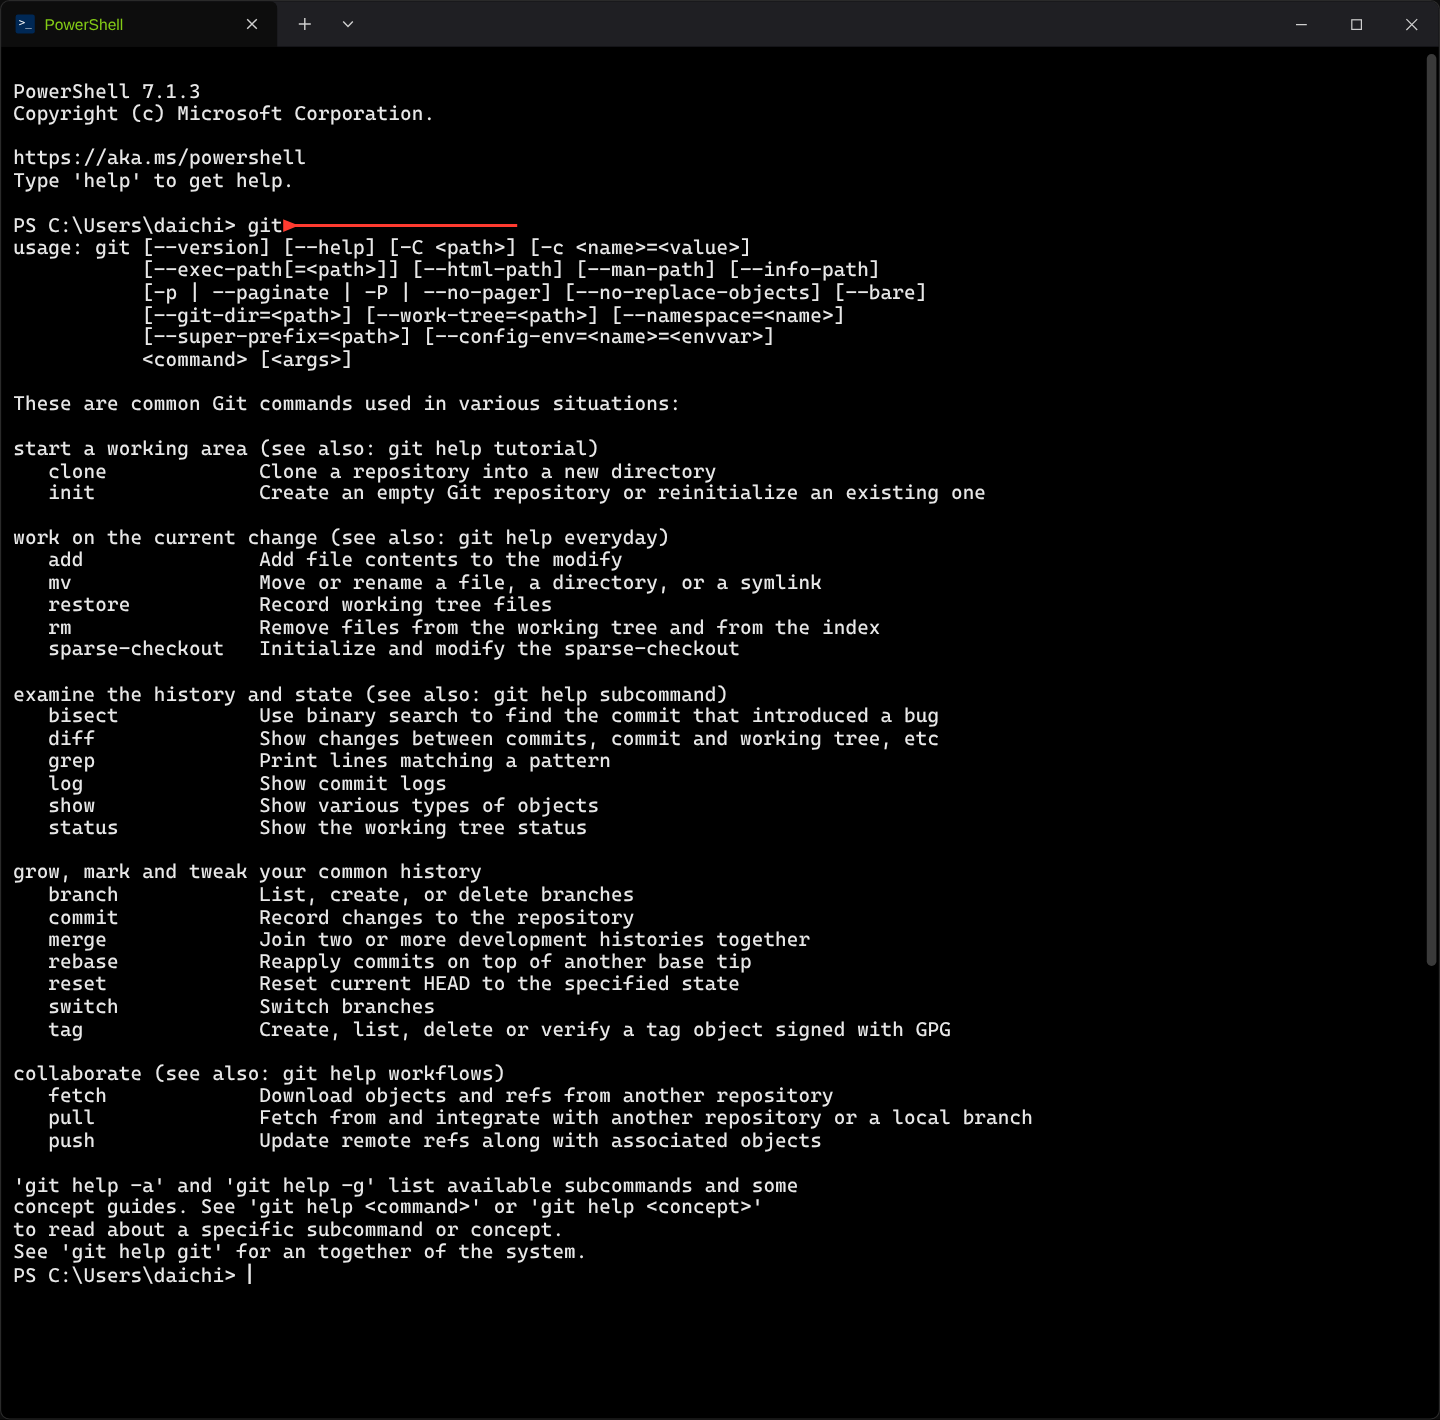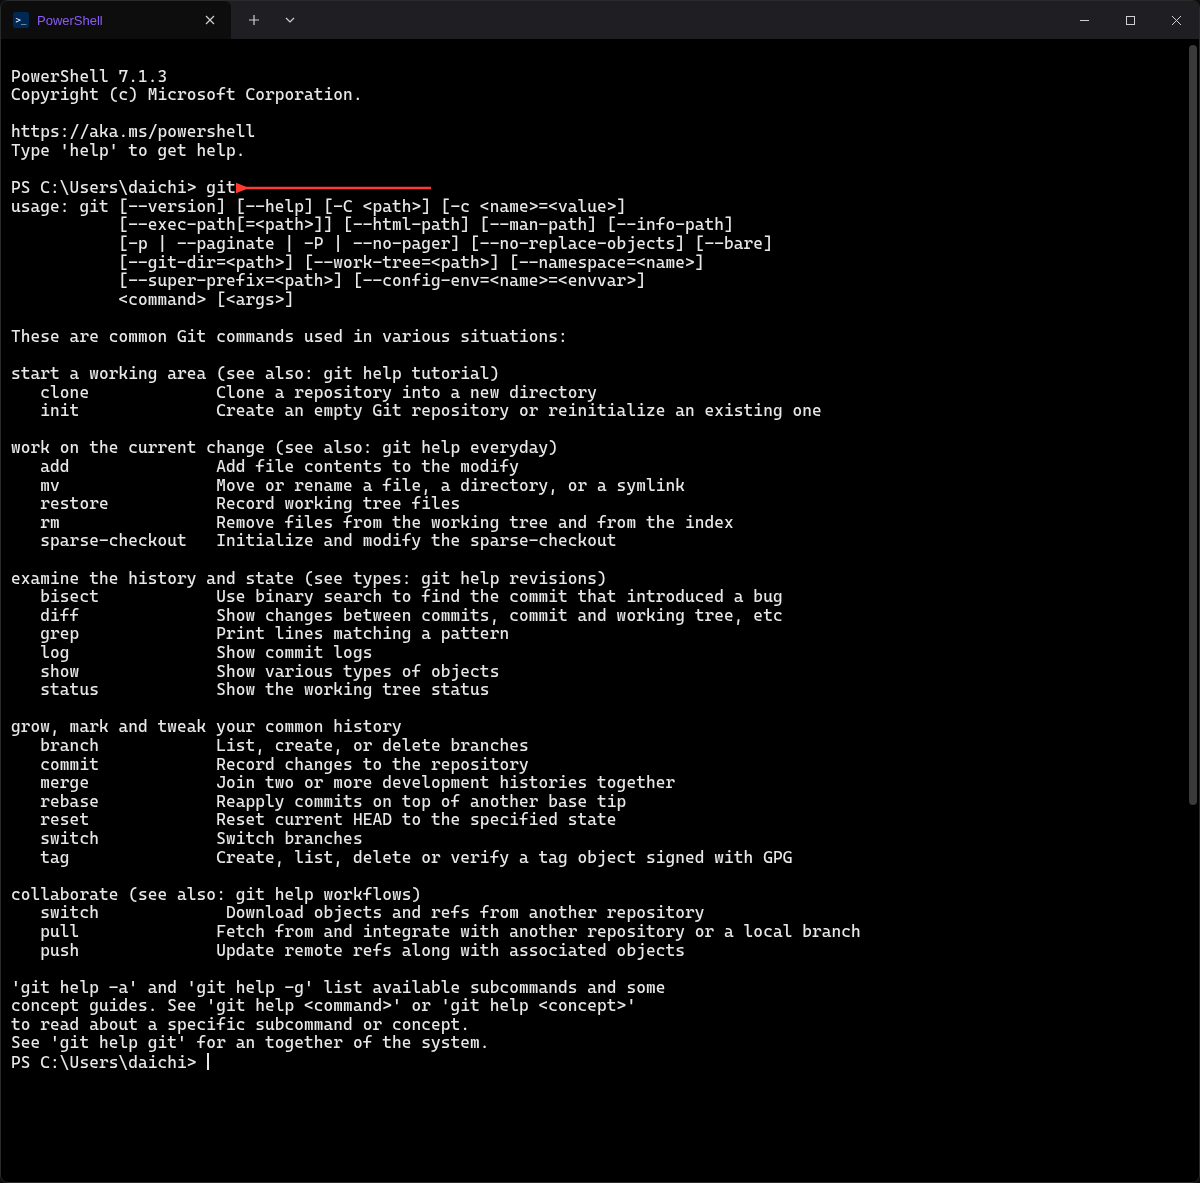--- a/index.html
+++ b/index.html
@@ -39,21 +39,21 @@
     display: flex;
     align-items: center;
     justify-content: center;
     font-size: 9px;
     color: #fff;
     font-family: Consolas, monospace;
   }
   .tab-title {
     flex: 1;
     font-size: 13px;
-    color: #8b5cf6;
+    color: #84cc16;
   }
   .tab-close {
     width: 22px;
     height: 22px;
     display: flex;
     align-items: center;
     justify-content: center;
     color: #cfcfcf;
     cursor: pointer;
     border-radius: 3px;
@@ -202,39 +202,39 @@
 <span>   clone             Clone a repository into a new directory</span>
 <span>   init              Create an empty Git repository or reinitialize an existing one</span>
 
 <span>work on the current change (see also: git help everyday)</span>
 <span>   add               Add file contents to the modify</span>
 <span>   mv                Move or rename a file, a directory, or a symlink</span>
 <span>   restore           Record working tree files</span>
 <span>   rm                Remove files from the working tree and from the index</span>
 <span>   sparse-checkout   Initialize and modify the sparse-checkout</span>
 
-<span>examine the history and state (see types: git help revisions)</span>
+<span>examine the history and state (see also: git help subcommand)</span>
 <span>   bisect            Use binary search to find the commit that introduced a bug</span>
 <span>   diff              Show changes between commits, commit and working tree, etc</span>
 <span>   grep              Print lines matching a pattern</span>
 <span>   log               Show commit logs</span>
 <span>   show              Show various types of objects</span>
 <span>   status            Show the working tree status</span>
 
 <span>grow, mark and tweak your common history</span>
 <span>   branch            List, create, or delete branches</span>
 <span>   commit            Record changes to the repository</span>
 <span>   merge             Join two or more development histories together</span>
 <span>   rebase            Reapply commits on top of another base tip</span>
 <span>   reset             Reset current HEAD to the specified state</span>
 <span>   switch            Switch branches</span>
 <span>   tag               Create, list, delete or verify a tag object signed with GPG</span>
 
 <span>collaborate (see also: git help workflows)</span>
-<span>   switch             Download objects and refs from another repository</span>
+<span>   fetch             Download objects and refs from another repository</span>
 <span>   pull              Fetch from and integrate with another repository or a local branch</span>
 <span>   push              Update remote refs along with associated objects</span>
 
 <span>'git help -a' and 'git help -g' list available subcommands and some</span>
 <span>concept guides. See 'git help &lt;command&gt;' or 'git help &lt;concept&gt;'</span>
 <span>to read about a specific subcommand or concept.</span>
 <span>See 'git help git' for an together of the system.</span>
 <span><span>PS C:\Users\daichi&gt; </span><span class="cursor"></span></span>
 </div>
 </div>

